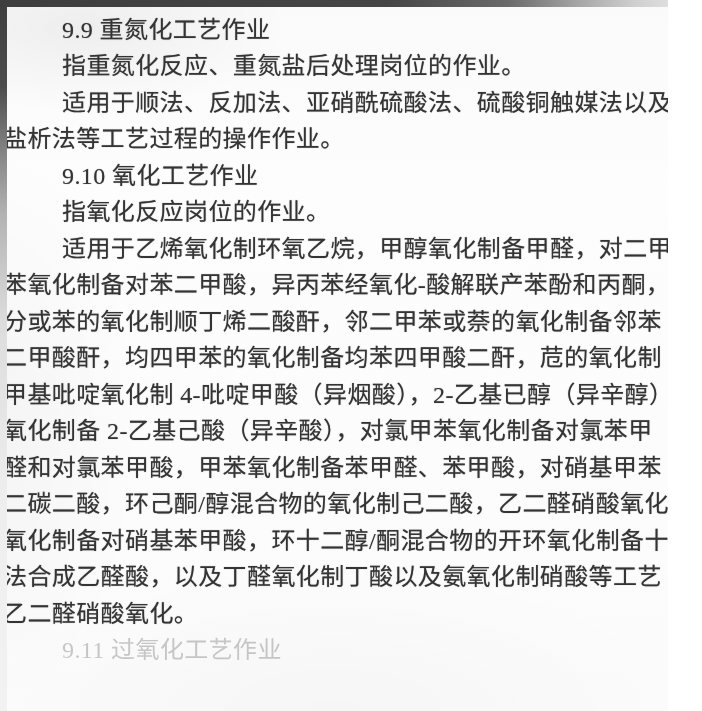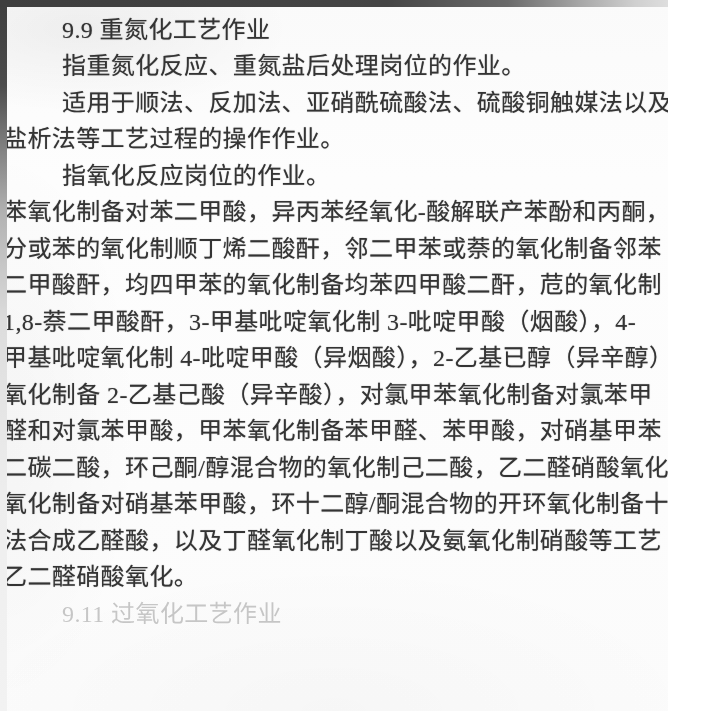--- a/index.html
+++ b/index.html
@@ -76,25 +76,26 @@
 
 <div class="page">
   <div class="scan-edge-top"></div>
   <div class="scan-edge-left"></div>
 
   <div class="textcol">
     <div class="ln ind">9.9 重氮化工艺作业</div>
     <div class="ln ind">指重氮化反应、重氮盐后处理岗位的作业。</div>
     <div class="ln ind">适用于顺法、反加法、亚硝酰硫酸法、硫酸铜触媒法以及</div>
     <div class="ln">盐析法等工艺过程的操作作业。</div>
+    <div class="ln ind">9.10 氧化工艺作业</div>
     <div class="ln ind">指氧化反应岗位的作业。</div>
+    <div class="ln ind">适用于乙烯氧化制环氧乙烷，甲醇氧化制备甲醛，对二甲</div>
     <div class="ln">苯氧化制备对苯二甲酸，异丙苯经氧化-酸解联产苯酚和丙酮，</div>
     <div class="ln">分或苯的氧化制顺丁烯二酸酐，邻二甲苯或萘的氧化制备邻苯</div>
     <div class="ln">二甲酸酐，均四甲苯的氧化制备均苯四甲酸二酐，苊的氧化制</div>
-    <div class="ln">1,8-萘二甲酸酐，3-甲基吡啶氧化制 3-吡啶甲酸（烟酸），4-</div>
     <div class="ln">甲基吡啶氧化制 4-吡啶甲酸（异烟酸），2-乙基已醇（异辛醇）</div>
     <div class="ln">氧化制备 2-乙基己酸（异辛酸），对氯甲苯氧化制备对氯苯甲</div>
     <div class="ln">醛和对氯苯甲酸，甲苯氧化制备苯甲醛、苯甲酸，对硝基甲苯</div>
     <div class="ln">二碳二酸，环己酮/醇混合物的氧化制己二酸，乙二醛硝酸氧化</div>
     <div class="ln">氧化制备对硝基苯甲酸，环十二醇/酮混合物的开环氧化制备十</div>
     <div class="ln">法合成乙醛酸，以及丁醛氧化制丁酸以及氨氧化制硝酸等工艺</div>
     <div class="ln">乙二醛硝酸氧化。</div>
     <div class="ln ind partial">9.11 过氧化工艺作业</div>
   </div>
 </div>

